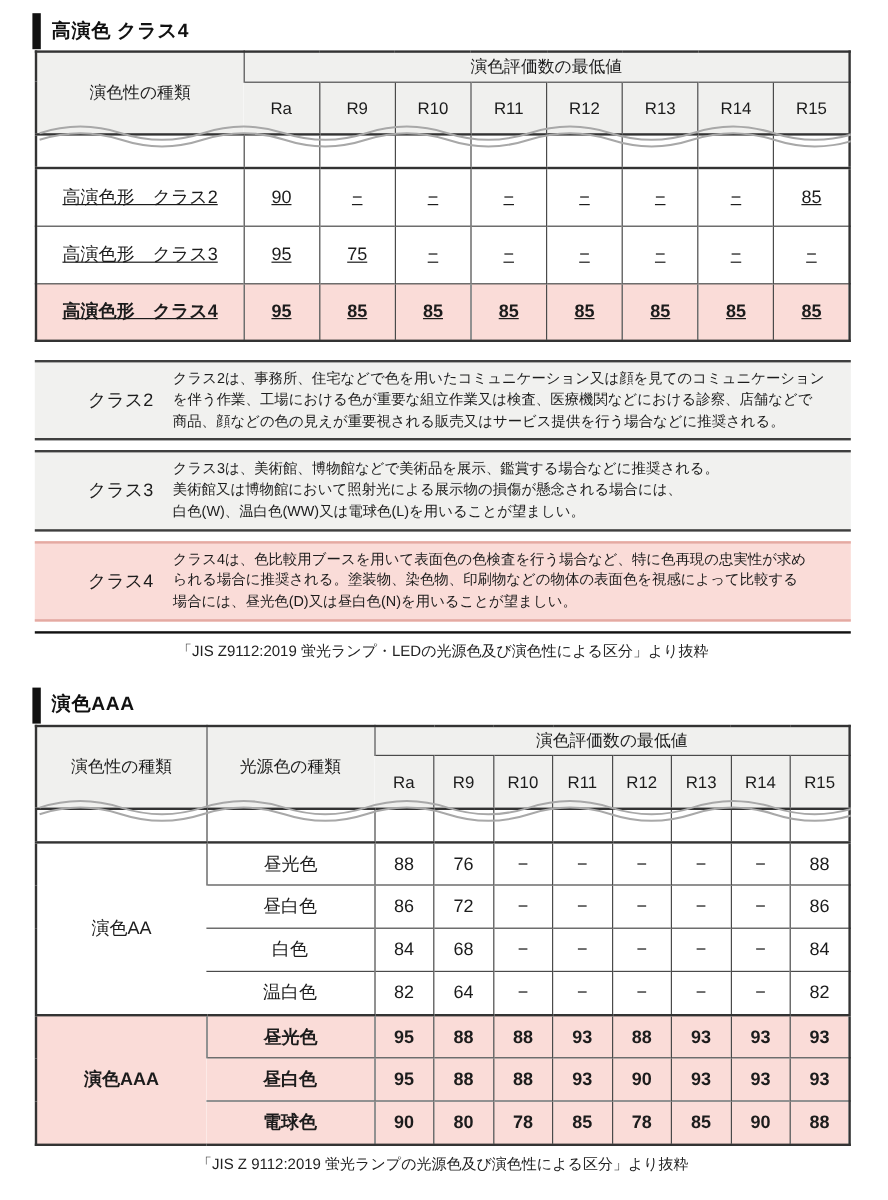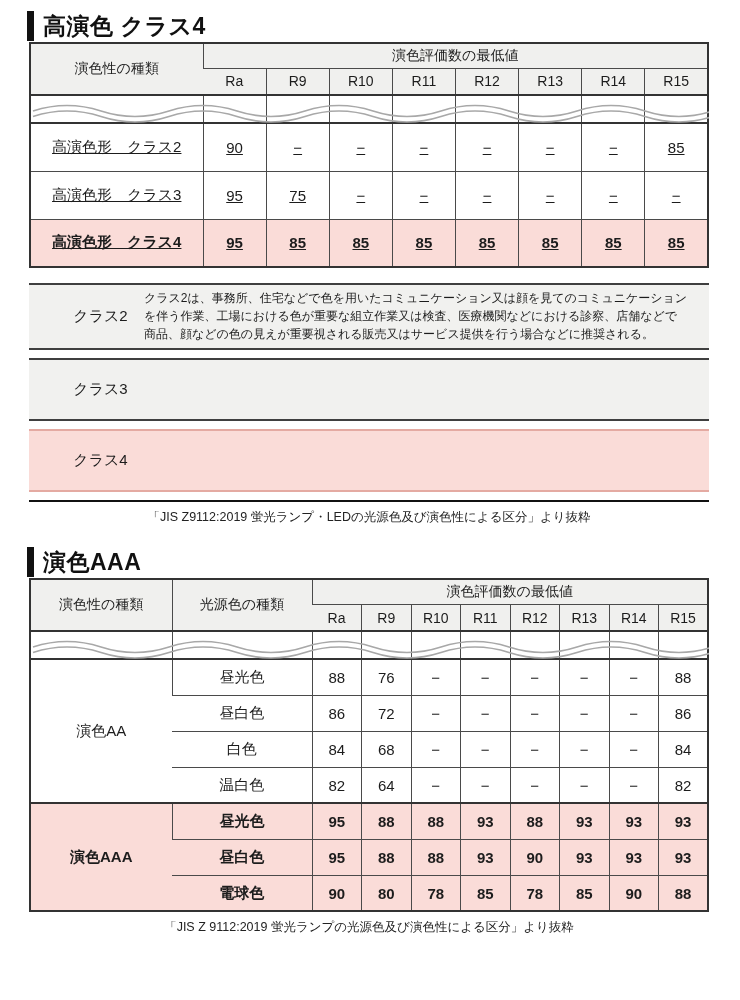--- a/index.html
+++ b/index.html
@@ -16,40 +16,40 @@
     font-family:"Liberation Sans","DejaVu Sans",sans-serif;
     color:var(--ink);
     height:1000px;
     overflow:hidden;
   }
   .content{width:680px;margin:0 auto 0 29px;padding-top:10px;}
 
   
   .sec-title{display:flex;align-items:center;height:32px;margin-left:-2px;}
   .sec-title .bar{width:7px;height:30px;background:#111;margin-right:9px;flex:0 0 auto;}
-  .sec-title h1{font-size:23px;font-weight:bold;color:#111;letter-spacing:0.5px;}
+  .sec-title h1{font-size:16px;font-weight:bold;color:#111;letter-spacing:0.5px;}
 
   
   .tbl-wrap{position:relative;}
   table.t{
     width:100%;
     border-collapse:collapse;
     table-layout:fixed;
     border:2px solid var(--border-dark);
     background:#fff;
   }
   table.t td{
     text-align:center;vertical-align:middle;
     font-size:15px;color:var(--ink);
     border-left:1px solid var(--border-mid);
     overflow:hidden;white-space:nowrap;
   }
   table.t td:first-child{border-left:none;}
   tr.hdr1 td{height:25px;background:var(--header-gray);font-size:14px;}
-  tr.hdr2 td{height:27px;background:var(--header-gray);font-size:14px;border-top:1px solid var(--border-mid);}
+  tr.hdr2 td{height:44px;background:var(--header-gray);font-size:14px;border-top:1px solid var(--border-mid);}
   td.kind-hd{background:var(--header-gray);font-size:14px;}
 
   tr.wavy td{height:28px;border-top:2px solid var(--border-dark);}
   .wave-svg{position:absolute;left:0;top:57px;width:100%;height:28px;pointer-events:none;}
 
   tr.data td{border-top:1px solid var(--border-mid);}
   tr.first-data td{border-top:2px solid var(--border-dark);}
   tr.aaa-first td{border-top:2px solid var(--border-dark);}
   table.t1 tr.data td{height:48px;text-decoration:underline;}
   table.t2 tr.data td{height:36px;}
@@ -170,23 +170,29 @@
 
   <div class="desc-list">
     <div class="desc-box">
       <div class="dlabel">クラス2</div>
       <div class="dtext">クラス2は、事務所、住宅などで色を用いたコミュニケーション又は顔を見てのコミュニケーション
 を伴う作業、工場における色が重要な組立作業又は検査、医療機関などにおける診察、店舗などで
 商品、顔などの色の見えが重要視される販売又はサービス提供を行う場合などに推奨される。</div>
     </div>
     <div class="desc-box">
       <div class="dlabel">クラス3</div>
+      <div class="dtext">クラス3は、美術館、博物館などで美術品を展示、鑑賞する場合などに推奨される。
+美術館又は博物館において照射光による展示物の損傷が懸念される場合には、
+白色(W)、温白色(WW)又は電球色(L)を用いることが望ましい。</div>
     </div>
     <div class="desc-box pink">
       <div class="dlabel">クラス4</div>
+      <div class="dtext">クラス4は、色比較用ブースを用いて表面色の色検査を行う場合など、特に色再現の忠実性が求め
+られる場合に推奨される。塗装物、染色物、印刷物などの物体の表面色を視感によって比較する
+場合には、昼光色(D)又は昼白色(N)を用いることが望ましい。</div>
     </div>
   </div>
 
   <div class="divider"></div>
   <div class="citation">「JIS Z9112:2019 蛍光ランプ・LEDの光源色及び演色性による区分」より抜粋</div>
 
   <div class="sec-title sec2">
     <span class="bar"></span>
     <h1>演色AAA</h1>
   </div>

